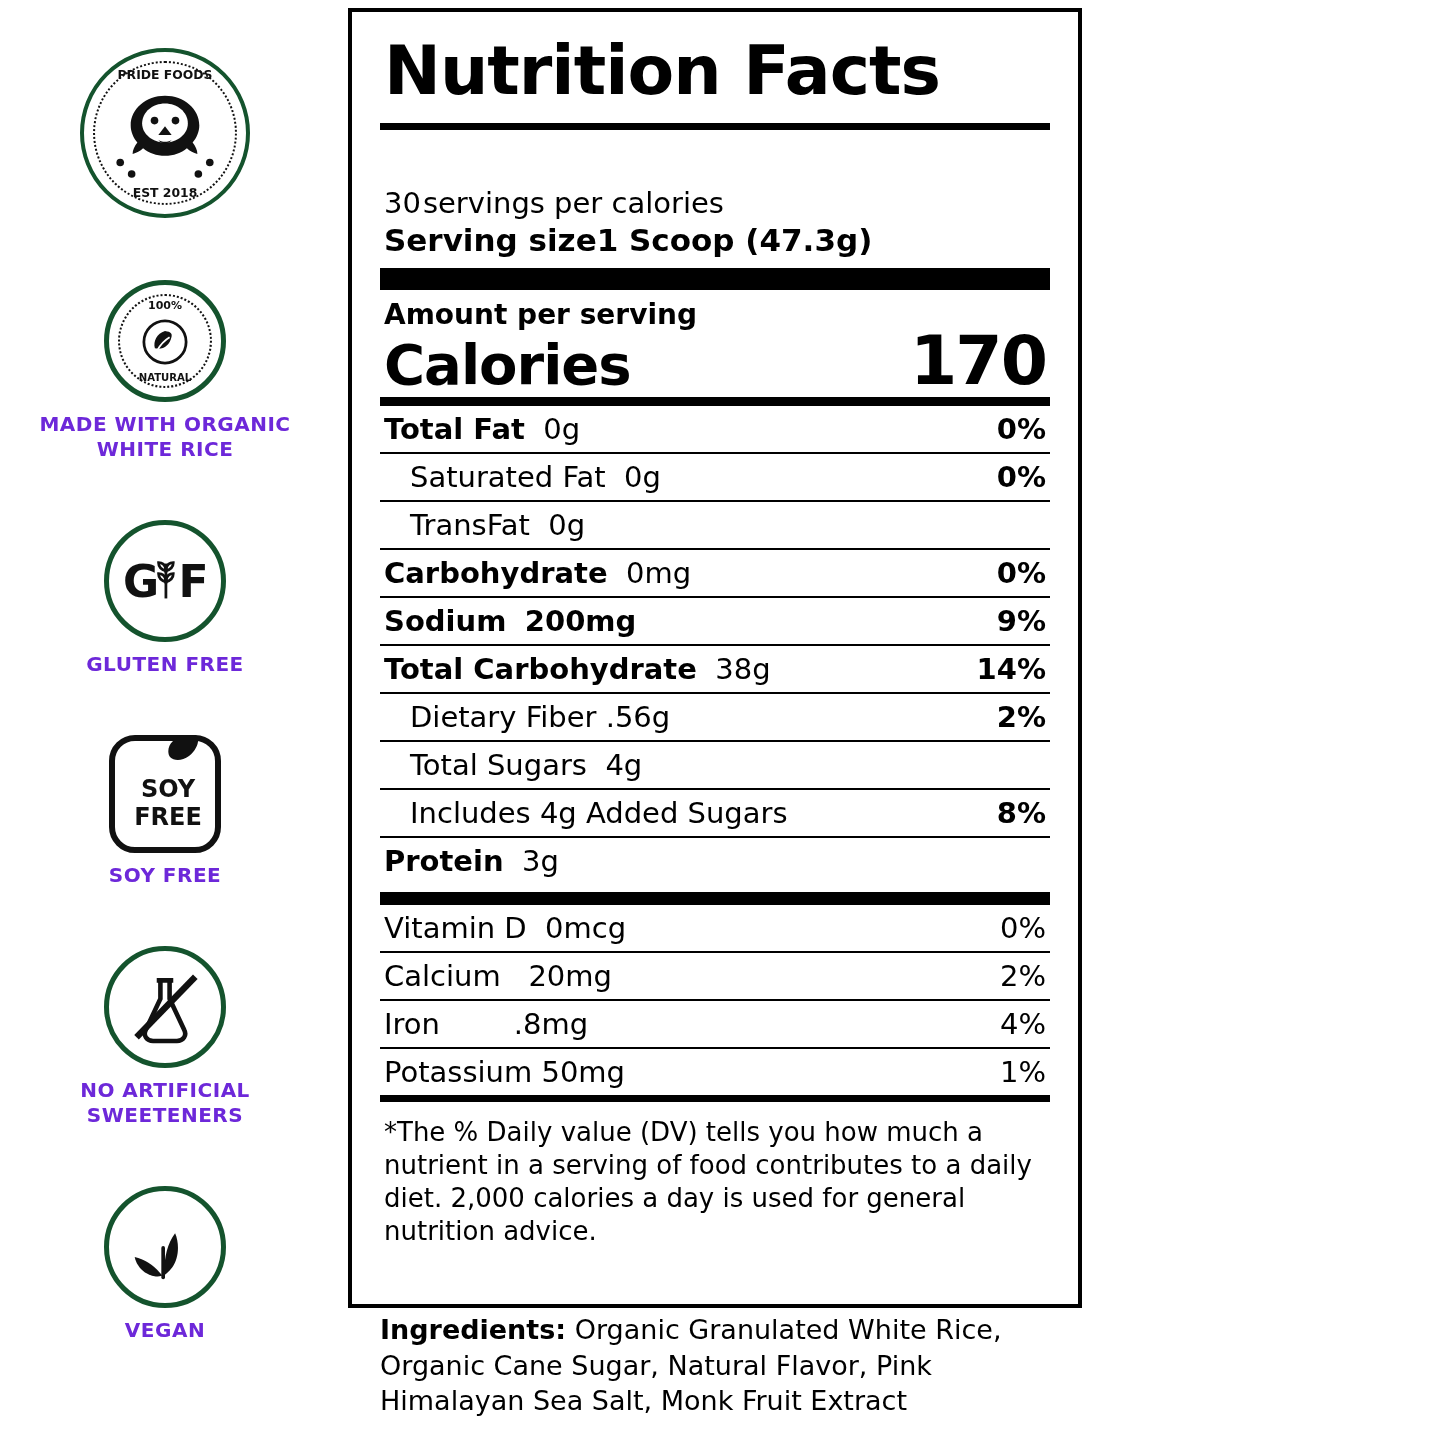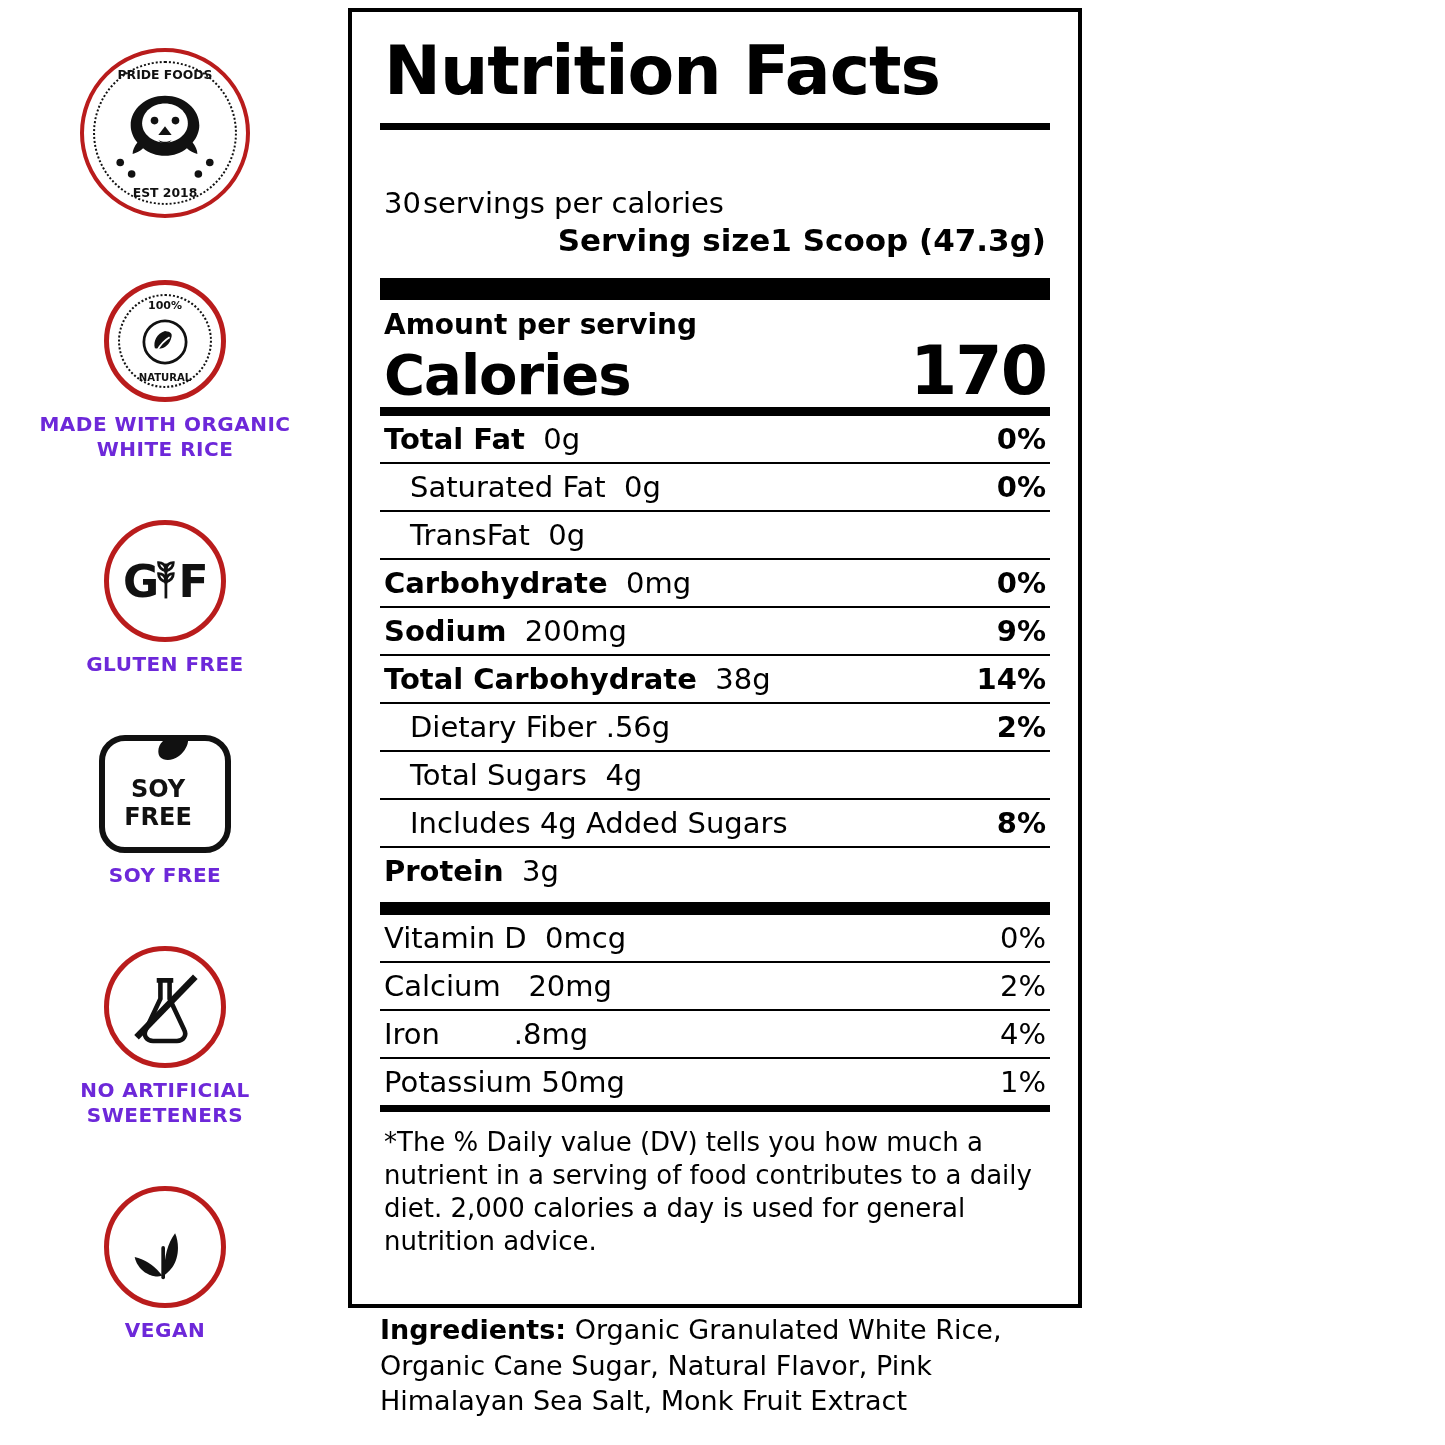--- a/index.html
+++ b/index.html
@@ -41,37 +41,37 @@
     font-weight: bold;
     font-size: 20px;
     letter-spacing: 0.5px;
     line-height: 1.25;
     margin-top: 10px;
     color: #6d28d9;
   }
   .ring {
     width: 120px;
     height: 120px;
-    border: 5px solid #b91c1c;
+    border: 5px solid #14532d;
     border-radius: 50%;
     display: flex;
     align-items: center;
     justify-content: center;
     position: relative;
     box-sizing: border-box;
   }
   .ring.dashed-inner::after {
     content: "";
     position: absolute;
     left: 9px; top: 9px; right: 9px; bottom: 9px;
     border: 2px dotted #111;
     border-radius: 50%;
   }
   .rounded-sq {
-    width: 132px;
+    width: 112px;
     height: 118px;
     border: 6px solid #111;
     border-radius: 26px;
     display: flex;
     align-items: center;
     justify-content: center;
     box-sizing: border-box;
     position: relative;
   }
 
@@ -104,25 +104,25 @@
     margin: 8px 0 2px 4px;
     display: flex;
     align-items: baseline;
   }
   .servings-count {
     margin-right: 2px;
     margin-top: 48px;
   }
   .serving-size-row {
     display: flex;
-    justify-content: flex-end;
+    justify-content: flex-start;
     align-items: baseline;
     font-size: 31px;
     font-weight: bold;
-    margin: 2px 4px 20px 4px;
+    margin: 2px 4px 10px 4px;
   }
   .serving-size-val { font-weight: bold; }
 
   .amount-line {
     font-size: 28px;
     font-weight: bold;
     margin: 8px 0 -4px 4px;
   }
   .calories-row {
     display: flex;
@@ -317,21 +317,21 @@
     <span class="label"><span>TransFat</span>&nbsp;&nbsp;<span>0g</span></span>
     <span class="pct"></span>
   </div>
 
   <div class="row">
     <span class="label bold"><span>Carbohydrate</span><span style="font-weight:normal">&nbsp;&nbsp;</span><span style="font-weight:normal">0mg</span></span>
     <span class="pct">0%</span>
   </div>
 
   <div class="row">
-    <span class="label bold"><span>Sodium</span><span style="font-weight:normal">&nbsp;&nbsp;</span><span style="font-weight:normal">200mg</span></span>
+    <span class="label bold"><span>Sodium</span><span style="font-weight:normal">&nbsp;&nbsp;</span><span style="font-weight:bold">200mg</span></span>
     <span class="pct">9%</span>
   </div>
 
   <div class="row">
     <span class="label bold"><span>Total Carbohydrate</span><span style="font-weight:normal">&nbsp;&nbsp;</span><span style="font-weight:normal">38g</span></span>
     <span class="pct">14%</span>
   </div>
 
   <div class="row indent1">
     <span class="label"><span>Dietary Fiber</span>&nbsp;<span>.56g</span></span>

